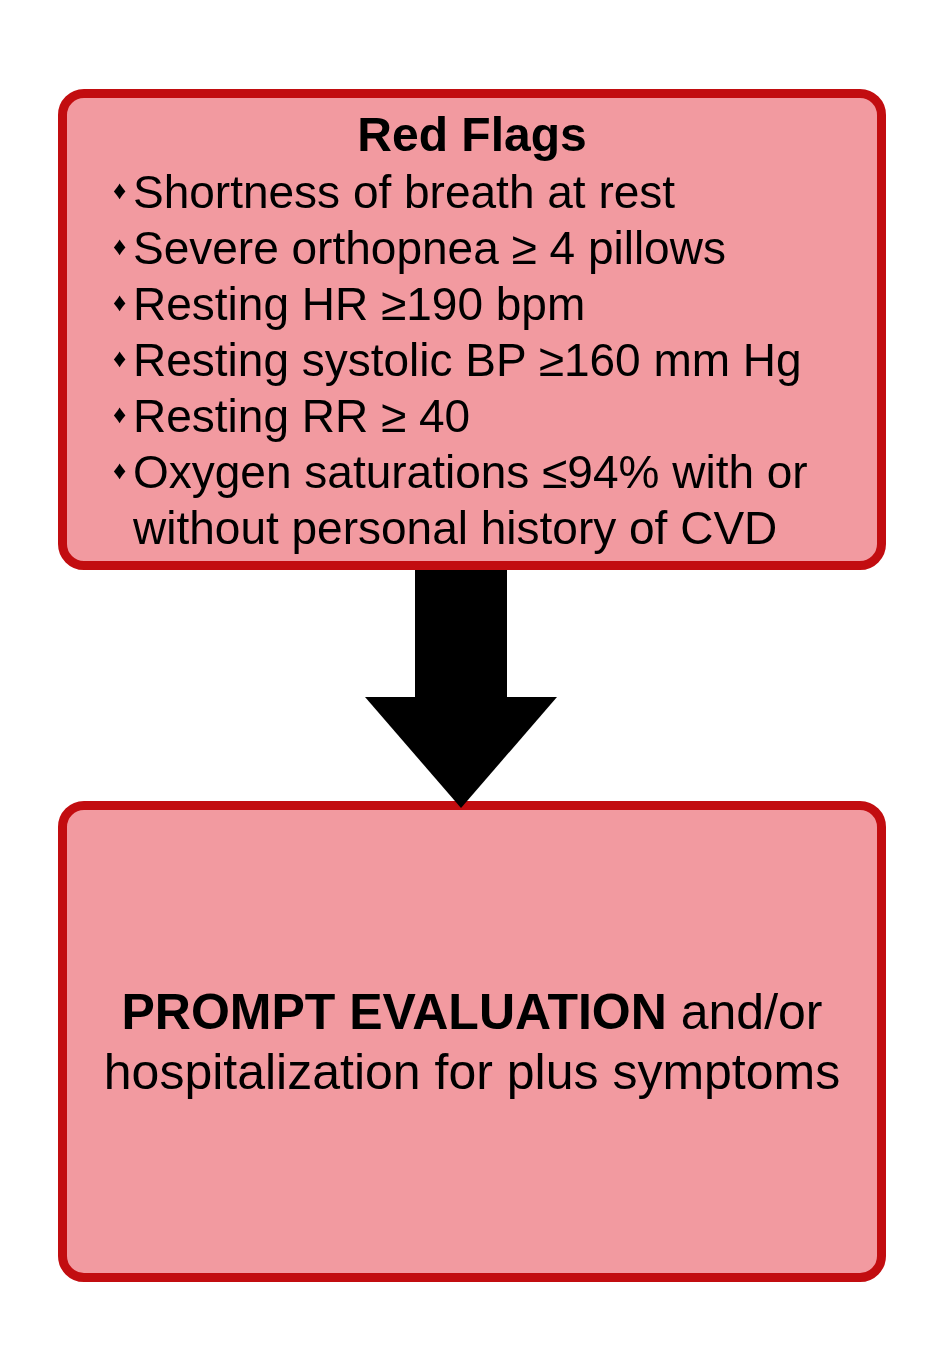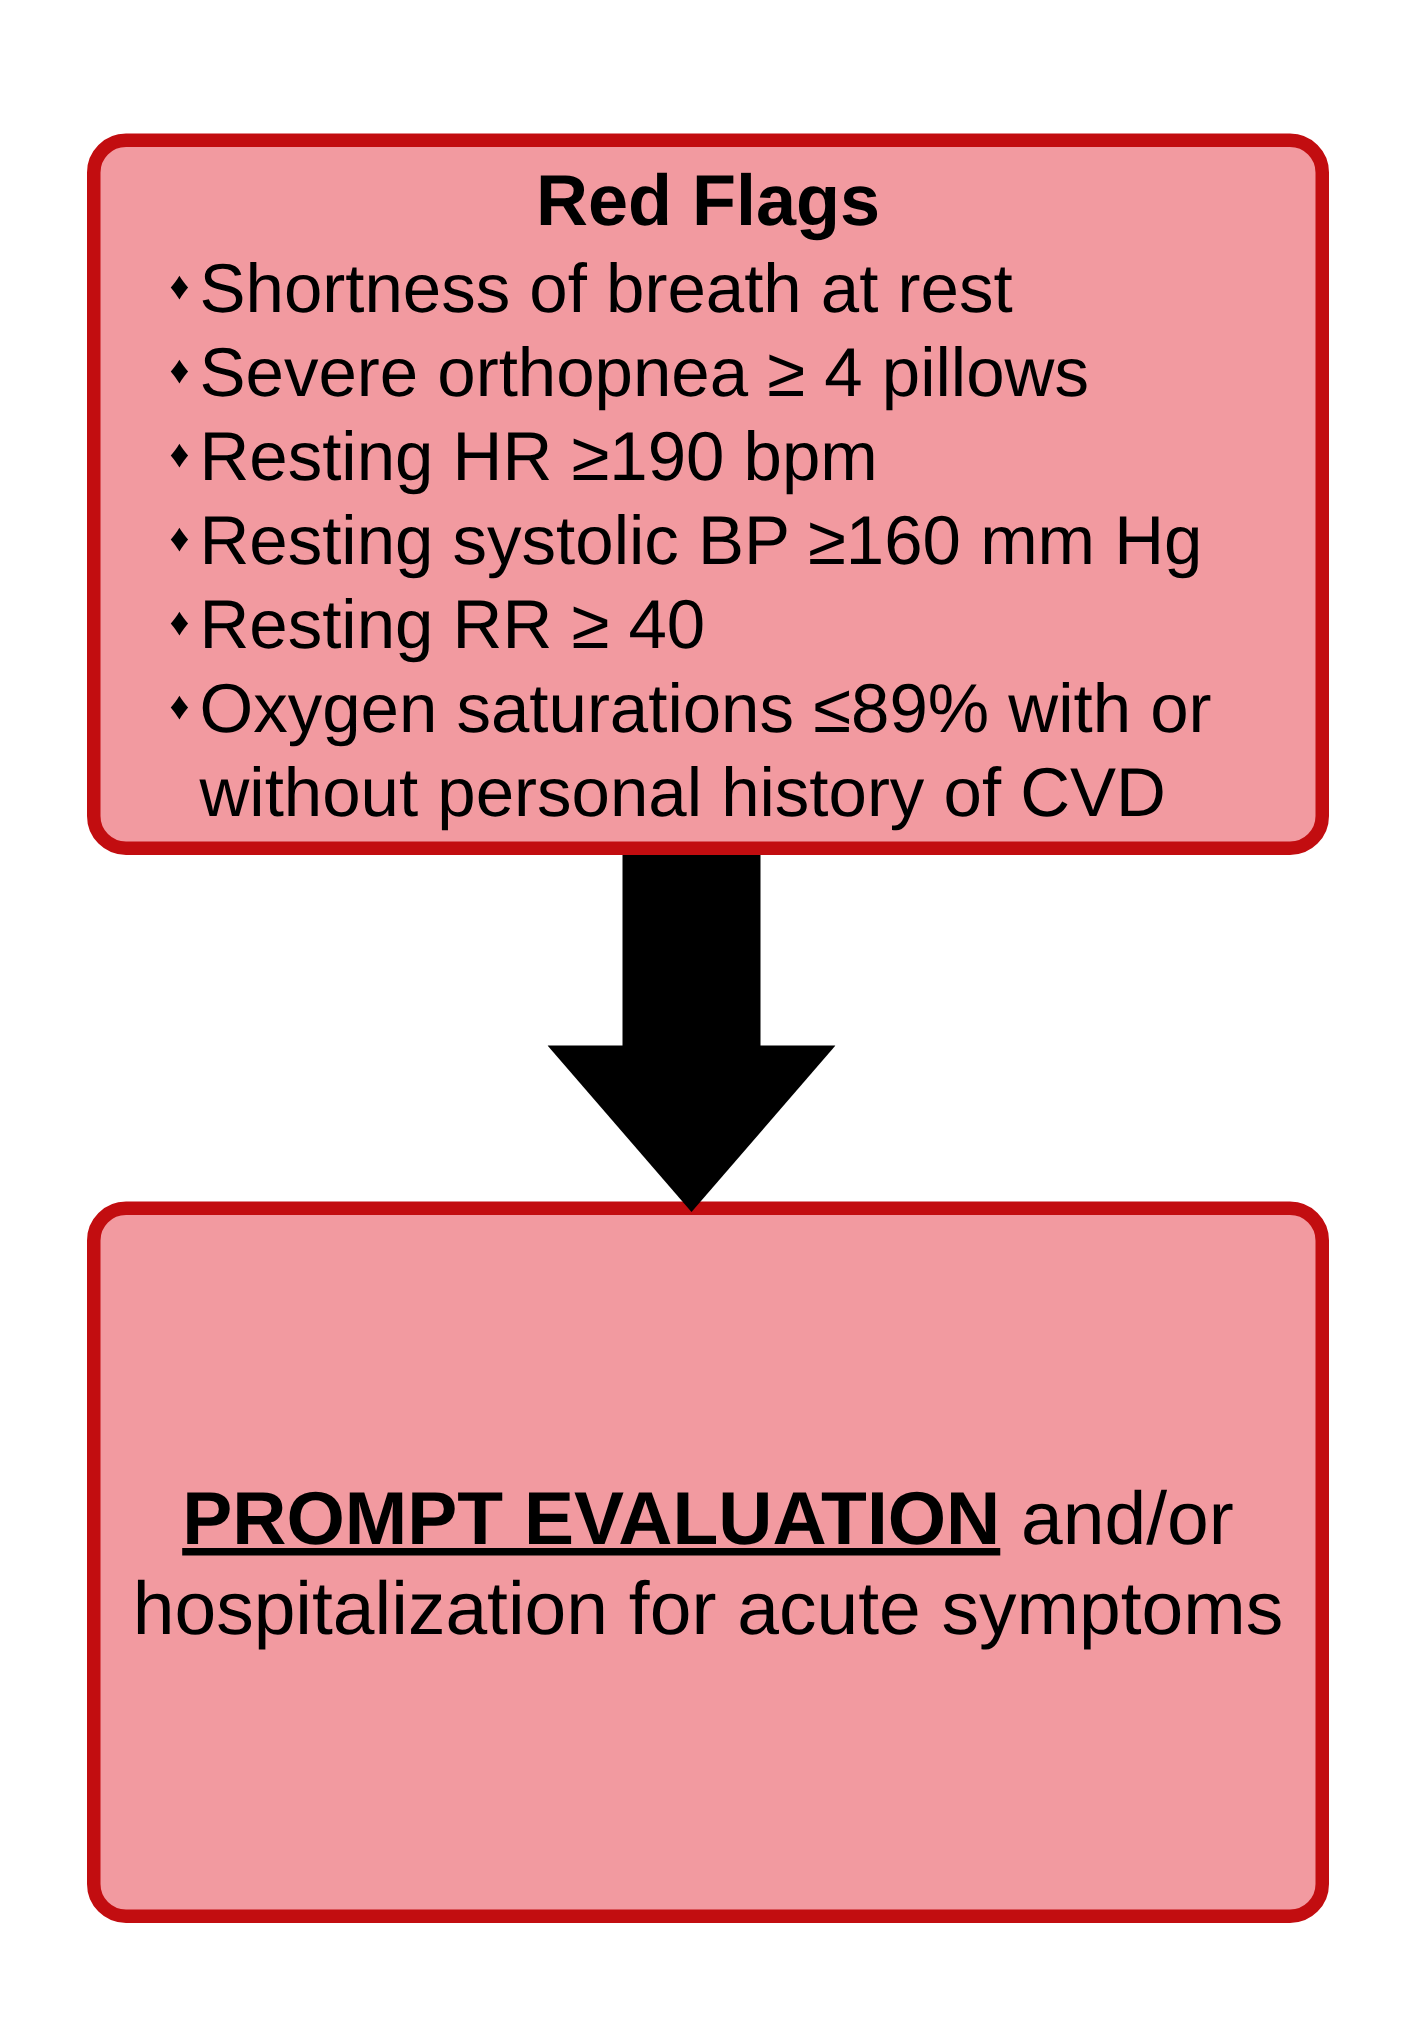--- a/index.html
+++ b/index.html
@@ -80,21 +80,21 @@
     justify-content:center;
     text-align:center;
     padding:0 12px;
   }
   .action-text{
     width:100%;
     font-size:50px;
     line-height:60px;
   }
   .action-line{margin:0;}
-  .run-bold{font-weight:bold;text-decoration:underline;}
+  .run-bold{font-weight:bold;}
   .run-italic{font-style:italic;}
   .run-regular{font-weight:normal;font-style:normal;}
 </style>
 </head>
 <body>
 
 <div class="canvas">
 
   <section class="box top-box">
     <h2 class="box-title">Red Flags</h2>
@@ -114,32 +114,32 @@
         <li class="bullet-item">
           <span class="bullet-marker">♦</span>
           <span class="bullet-text">Resting systolic BP ≥160 mm Hg</span>
         </li>
         <li class="bullet-item">
           <span class="bullet-marker">♦</span>
           <span class="bullet-text">Resting RR ≥ 40</span>
         </li>
         <li class="bullet-item">
           <span class="bullet-marker">♦</span>
-          <span class="bullet-text">Oxygen saturations ≤89% with or without personal history of CVD</span>
+          <span class="bullet-text">Oxygen saturations ≤94% with or without personal history of CVD</span>
         </li>
       </ul>
   </section>
 
   <div class="arrow">
     <svg width="192" height="238" viewBox="0 0 192 238" xmlns="http://www.w3.org/2000/svg">
       <rect x="50" y="0" width="92" height="130" fill="var(--arrow-color)"></rect>
       <polygon points="0,127 192,127 96,238" fill="var(--arrow-color)"></polygon>
     </svg>
   </div>
 
   <section class="box bottom-box">
     <div class="action-text" id="action-text">
         <p class="action-line"><span class="run-bold">PROMPT EVALUATION</span><span class="run-regular"> and/or</span></p>
-        <p class="action-line"><span class="run-regular">hospitalization for acute symptoms</span></p>
+        <p class="action-line"><span class="run-regular">hospitalization for plus symptoms</span></p>
       </div>
   </section>
 
 </div>
 
 </body></html>

